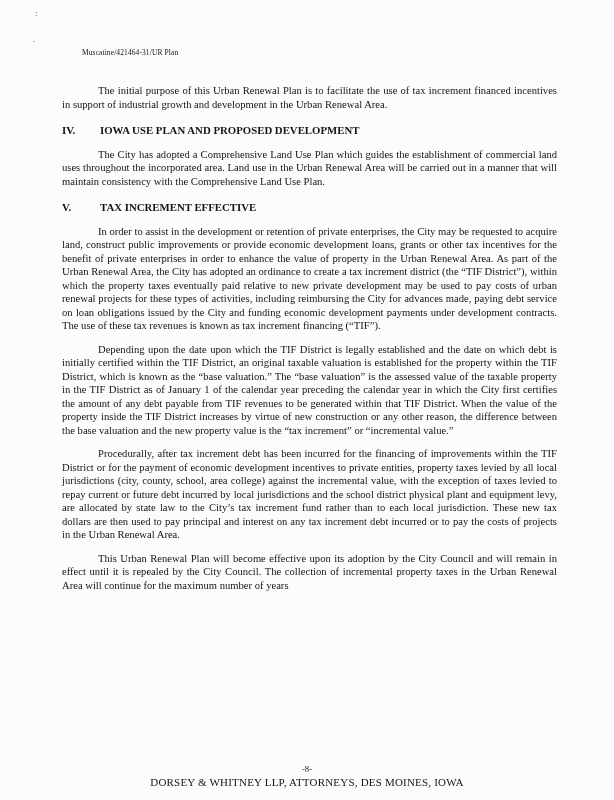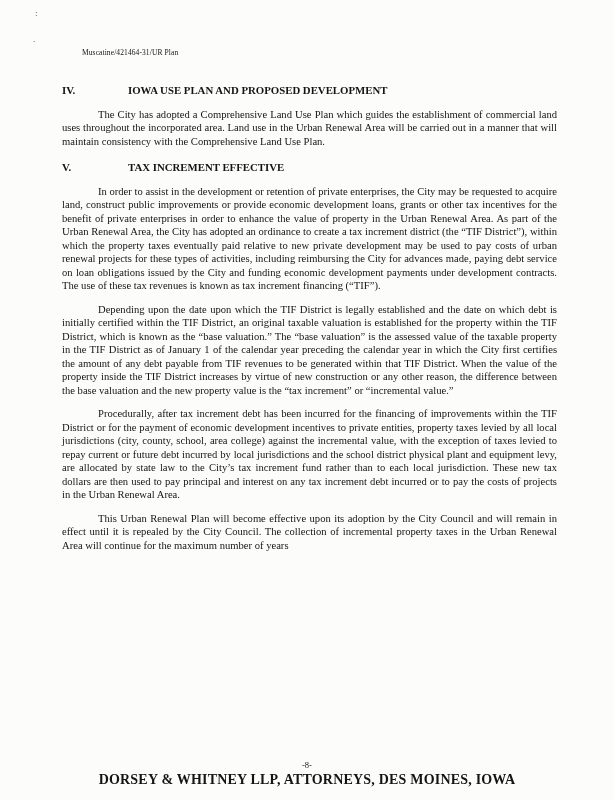--- a/index.html
+++ b/index.html
@@ -39,53 +39,53 @@
     margin: 0 0 10px 0;
     text-indent: 36px;
   }
   .section { margin: 0; }
   .heading {
     display: flex;
     font-weight: bold;
     font-size: 10.8px;
     line-height: 13.5px;
     margin: 13px 0 10px 0;
-    gap: 28px;
   }
   .heading .num {
     width: 38px;
     flex: 0 0 38px;
   }
   .footer {
     position: absolute;
     left: 0;
     right: 0;
     bottom: 12px;
     text-align: center;
   }
   .page-num {
     font-size: 8.5px;
     margin-bottom: 2px;
   }
   .firm {
-    font-size: 14px;
-    font-weight: bold;
+    font-size: 11px;
+    font-weight: normal;
     letter-spacing: 0.2px;
   }
 </style>
 </head>
 <body>
 
 <div class="page">
 
   <span class="scan-mark m1">:</span>
   <span class="scan-mark m2">.</span>
 
   <div class="doc-ref">Muscatine/421464-31/UR Plan</div>
 
+  <p class="para">The initial purpose of this Urban Renewal Plan is to facilitate the use of tax increment financed incentives in support of industrial growth and development in the Urban Renewal Area.</p>
 
   <div class="section">
     <div class="heading">
       <span class="num">IV.</span>
       <span class="title">IOWA USE PLAN AND PROPOSED DEVELOPMENT</span>
     </div>
     <p class="para">The City has adopted a Comprehensive Land Use Plan which guides the establishment of commercial land uses throughout the incorporated area.  Land use in the Urban Renewal Area will be carried out in a manner that will maintain consistency with the Comprehensive Land Use Plan.</p>
   </div>
 
   <div class="section">

